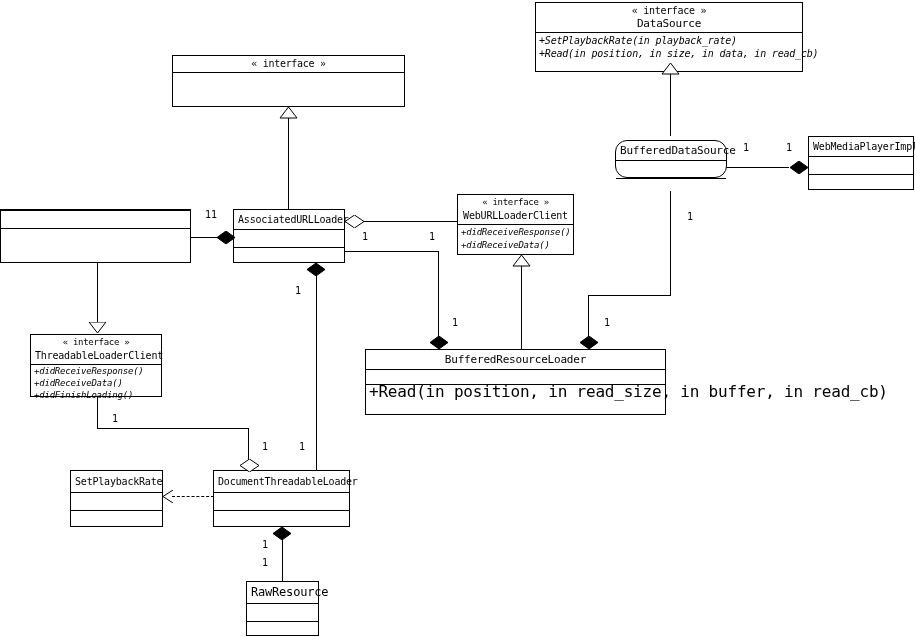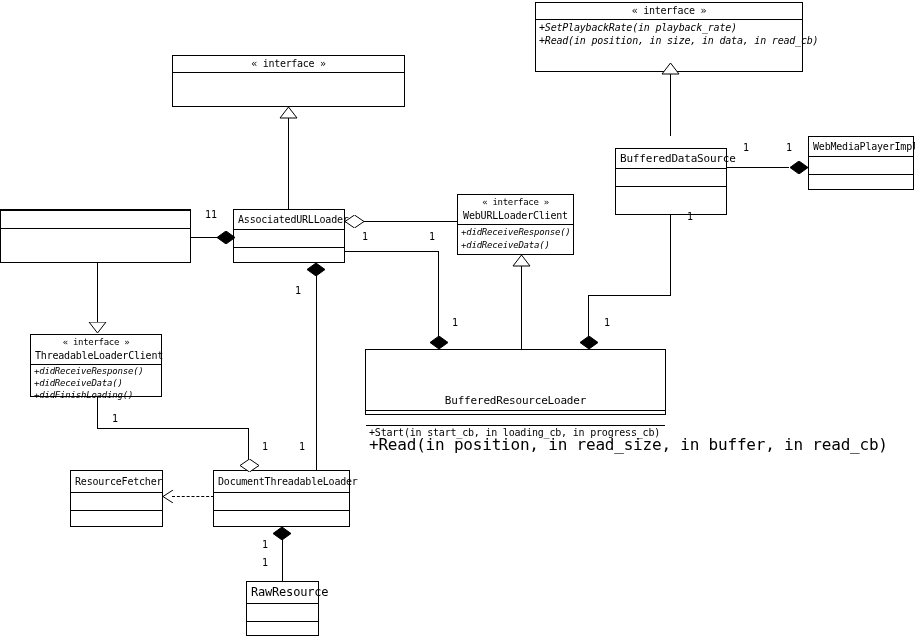--- a/index.html
+++ b/index.html
@@ -213,36 +213,37 @@
   <span class="mult" style="left:452px; top:318px;">1</span>
   <span class="mult" style="left:112px; top:414px;">1</span>
   <span class="mult" style="left:262px; top:442px;">1</span>
   <span class="mult" style="left:299px; top:442px;">1</span>
   <span class="mult" style="left:262px; top:540px;">1</span>
   <span class="mult" style="left:262px; top:558px;">1</span>
 
   <div class="uml-class" style="left:535px; top:2px; width:268px; height:70px;">
     <div class="uml-header">
       <span class="uml-stereotype">« interface »</span>
+      <span class="uml-name">DataSource</span>
     </div>
     <div class="uml-sep"></div>
     <div class="uml-compartment">
       <span class="uml-member italic">+SetPlaybackRate(in playback_rate)</span>
       <span class="uml-member italic">+Read(in position, in size, in data, in read_cb)</span>
     </div>
   </div>
 
   <div class="uml-class" style="left:172px; top:55px; width:233px; height:52px;">
     <div class="uml-header">
       <span class="uml-stereotype">« interface »</span>
     </div>
     <div class="uml-sep"></div>
   </div>
 
-  <div class="uml-class" style="left:615px; top:148px; width:112px; height:67px;">
+  <div class="uml-class" style="left:615px; top:140px; width:112px; height:38px;border-radius:12px;">
     <div class="uml-header" style="padding-top:3px; padding-bottom:3px;">
       <span class="uml-name">BufferedDataSource</span>
     </div>
     <div class="uml-sep"></div>
     <div class="uml-compartment empty"></div>
     <div class="uml-sep"></div>
     <div class="uml-compartment empty"></div>
   </div>
 
   <div class="uml-class" style="left:808px; top:136px; width:106px; height:54px;">
@@ -291,35 +292,34 @@
     </div>
     <div class="uml-sep"></div>
     <div class="uml-compartment" style="padding-top:0;">
       <span class="uml-member italic" style="font-size:9px; line-height:12px;">+didReceiveResponse()</span>
       <span class="uml-member italic" style="font-size:9px; line-height:12px;">+didReceiveData()</span>
       <span class="uml-member italic" style="font-size:9px; line-height:12px;">+didFinishLoading()</span>
     </div>
   </div>
 
   <div class="uml-class" style="left:365px; top:349px; width:301px; height:66px;">
-    <div class="uml-header" style="padding-top:3px; padding-bottom:3px;margin-top:41px;">
+    <div class="uml-header" style="padding-top:3px; padding-bottom:3px;">
       <span class="uml-name" style="font-size:11px;">BufferedResourceLoader</span>
     </div>
     <div class="uml-sep"></div>
     <div class="uml-compartment empty" style="height:14px;"></div>
     <div class="uml-sep"></div>
     <div class="uml-compartment">
-      <span class="uml-member" style="font-size:10px; line-height:12px;">+Start(in start_cb, in loading_cb, in progress_cb)</span>
       <span class="uml-member" style="font-size:16px; line-height:12px;">+Read(in position, in read_size, in buffer, in read_cb)</span>
     </div>
   </div>
 
   <div class="uml-class" style="left:70px; top:470px; width:93px; height:57px;">
     <div class="uml-header" style="padding-top:4px; padding-bottom:4px;">
-      <span class="uml-name" style="font-size:10px;">ResourceFetcher</span>
+      <span class="uml-name" style="font-size:10px;">SetPlaybackRate</span>
     </div>
     <div class="uml-sep"></div>
     <div class="uml-compartment empty"></div>
     <div class="uml-sep"></div>
     <div class="uml-compartment empty"></div>
   </div>
 
   <div class="uml-class" style="left:213px; top:470px; width:137px; height:57px;">
     <div class="uml-header" style="padding-top:4px; padding-bottom:4px;">
       <span class="uml-name" style="font-size:10px;">DocumentThreadableLoader</span>

